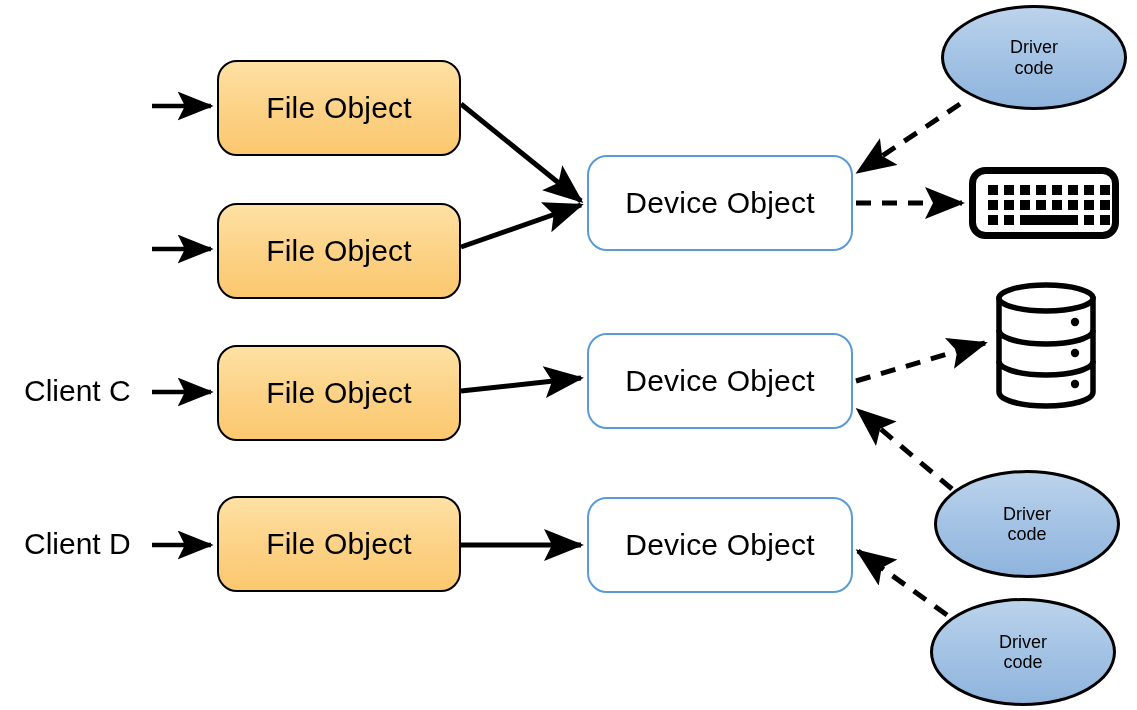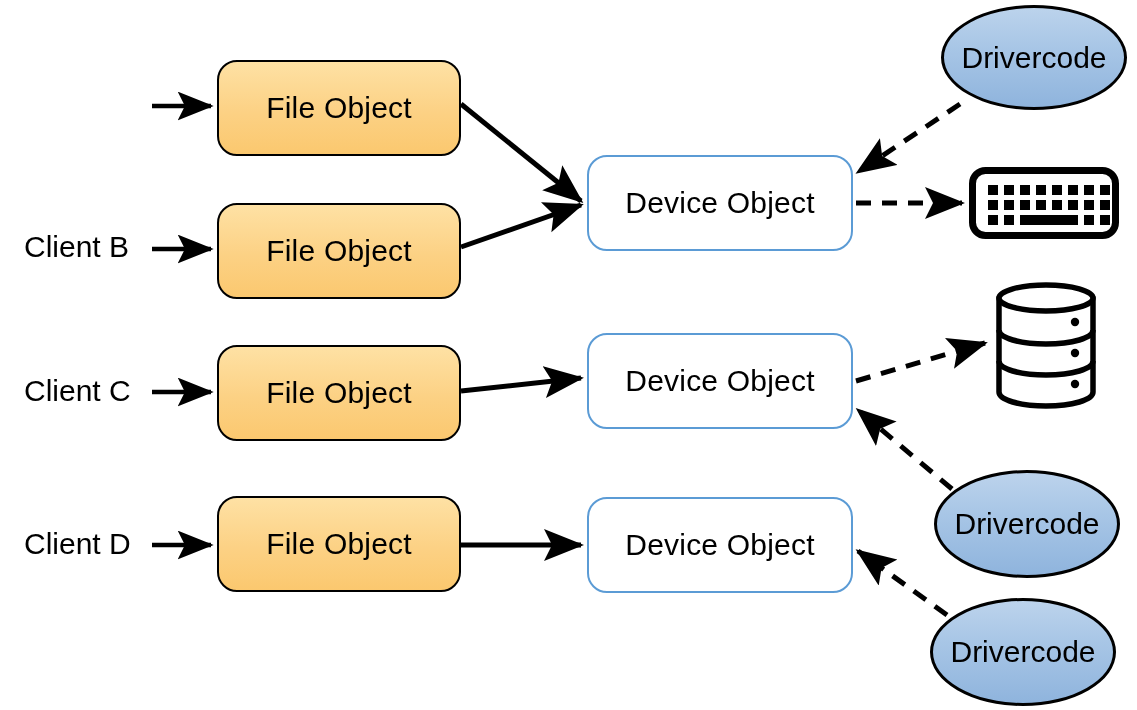--- a/index.html
+++ b/index.html
@@ -53,24 +53,24 @@
     font-size: 30px;
     color: #000000;
     letter-spacing: 0.2px;
   }
 
   
   .driver-code {
     background: linear-gradient(to bottom, #BCD3EC 0%, #A8C6E6 40%, #8FB4DD 100%);
     border: 3px solid #000000;
     border-radius: 50%;
-    font-size: 30px;
+    font-size: 18px;
     color: #000000;
     line-height: 1.12;
-    flex-direction: row;
+    flex-direction: column;
   }
 
   
   .client-label {
     position: absolute;
     font-size: 30px;
     color: #000000;
     white-space: nowrap;
   }
 
@@ -110,21 +110,20 @@
 
     <line x1="856" y1="203" x2="962" y2="203" stroke="#000000" stroke-width="5" stroke-dasharray="15,11" marker-end="url(#ah-dash)"></line>
 
     <line x1="856" y1="381" x2="985" y2="343" stroke="#000000" stroke-width="5" stroke-dasharray="15,11" marker-end="url(#ah-dash)"></line>
 
     <line x1="952" y1="489" x2="858" y2="410" stroke="#000000" stroke-width="5" stroke-dasharray="15,11" marker-end="url(#ah-dash)"></line>
 
     <line x1="947" y1="615" x2="858" y2="551" stroke="#000000" stroke-width="5" stroke-dasharray="15,11" marker-end="url(#ah-dash)"></line>
   </svg>
 
-  <div class="client-label" style="left:24px; top:230px;">Client B</div>
   <div class="client-label" style="left:24px; top:527px;">Client D</div>
   <div class="client-label" style="left:24px; top:374px;">Client C</div>
 
   <div class="node file-object" style="left:217px; top:60px; width:244px; height:96px;">
     <span>File Object</span>
   </div>
   <div class="node file-object" style="left:217px; top:203px; width:244px; height:96px;">
     <span>File Object</span>
   </div>
   <div class="node file-object" style="left:217px; top:345px; width:244px; height:96px;">

